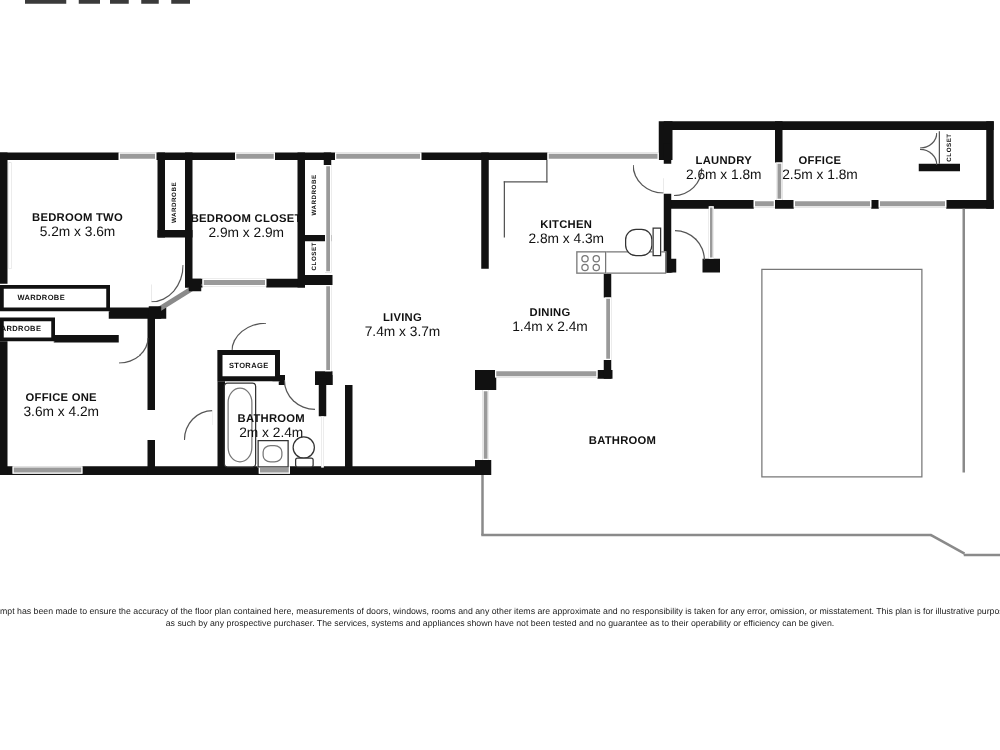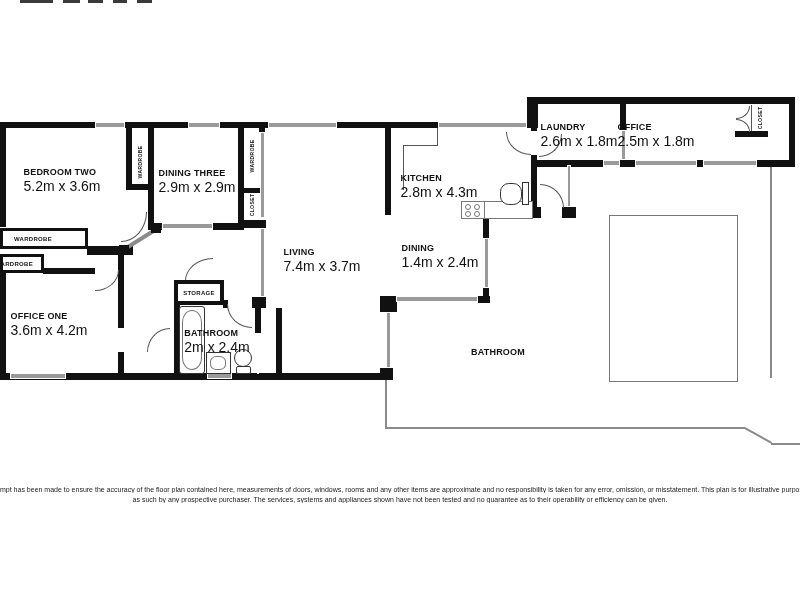--- a/index.html
+++ b/index.html
@@ -8,23 +8,23 @@
   .w{position:absolute;background:#111;}
   .gw{position:absolute;background:#9a9a9a;border:1px solid #fff;box-sizing:border-box;}
   .fen{position:absolute;background:#8a8a8a;}
   .tl1{position:absolute;background:#555;}
   .mk{position:absolute;background:#3a3a3a;}
   .arc{position:absolute;box-sizing:border-box;}
   .arc.tl{border-top:1px solid #555;border-left:1px solid #555;border-top-left-radius:100% 100%;}
   .arc.tr{border-top:1px solid #555;border-right:1px solid #555;border-top-right-radius:100% 100%;}
   .arc.bl{border-bottom:1px solid #555;border-left:1px solid #555;border-bottom-left-radius:100% 100%;}
   .arc.br{border-bottom:1px solid #555;border-right:1px solid #555;border-bottom-right-radius:100% 100%;}
-  .rl{position:absolute;transform:translate(-50%,-50%);text-align:left;white-space:nowrap;}
+  .rl{position:absolute;transform:translate(-50%,-50%);text-align:center;white-space:nowrap;}
   .rl .nm{font-weight:bold;font-size:9px;letter-spacing:.2px;}
-  .rl .dm{font-size:14px;margin-top:1px;}
+  .rl .dm{font-size:11px;margin-top:1px;}
   .sl{position:absolute;transform:translate(-50%,-50%);font-size:6px;font-weight:bold;
       letter-spacing:.3px;white-space:nowrap;text-align:center;}
   .vt{position:absolute;transform:translate(-50%,-50%) rotate(-90deg);font-size:5px;font-weight:bold;
       letter-spacing:.4px;white-space:nowrap;}
   .box{position:absolute;box-sizing:border-box;border:3px solid #111;background:#fff;overflow:hidden;}
   .sbox{position:absolute;box-sizing:border-box;border:4px solid #111;background:#fff;}
   .fix{position:absolute;box-sizing:border-box;border:1.5px solid #333;background:#fff;}
   .fixi{position:absolute;box-sizing:border-box;border:1px solid #777;background:#fff;}
   .rect1{position:absolute;box-sizing:border-box;border:1px solid #777;background:#fff;}
   .disc{position:absolute;left:0;width:800px;text-align:center;font-size:7px;color:#222;
@@ -166,36 +166,36 @@
   <span class="vt" style="left:252px;top:156px">WARDROBE</span>
   <span class="vt" style="left:252px;top:205px">CLOSET</span>
   <span class="vt" style="left:760px;top:118px">CLOSET</span>
   <i class="tl1" style="left:751px;top:105px;width:1px;height:26px"></i>
 
   <div class="rl" style="left:62px;top:180px">
     <div class="nm">BEDROOM TWO</div>
     <div class="dm">5.2m x 3.6m</div>
   </div>
   <div class="rl" style="left:197px;top:181px">
-    <div class="nm">DINING THREE</div>
+    <div class="nm">BEDROOM CLOSET</div>
     <div class="dm">2.9m x 2.9m</div>
   </div>
   <div class="rl" style="left:49px;top:324px">
     <div class="nm">OFFICE ONE</div>
     <div class="dm">3.6m x 4.2m</div>
   </div>
   <div class="rl" style="left:322px;top:260px">
     <div class="nm">LIVING</div>
     <div class="dm">7.4m x 3.7m</div>
   </div>
   <div class="rl" style="left:217px;top:341px">
     <div class="nm">BATHROOM</div>
     <div class="dm">2m x 2.4m</div>
   </div>
-  <div class="rl" style="left:439px;top:186px">
+  <div class="rl" style="left:453px;top:186px">
     <div class="nm">KITCHEN</div>
     <div class="dm">2.8m x 4.3m</div>
   </div>
   <div class="rl" style="left:440px;top:256px">
     <div class="nm">DINING</div>
     <div class="dm">1.4m x 2.4m</div>
   </div>
   <div class="rl" style="left:579px;top:135px">
     <div class="nm">LAUNDRY</div>
     <div class="dm">2.6m x 1.8m</div>

